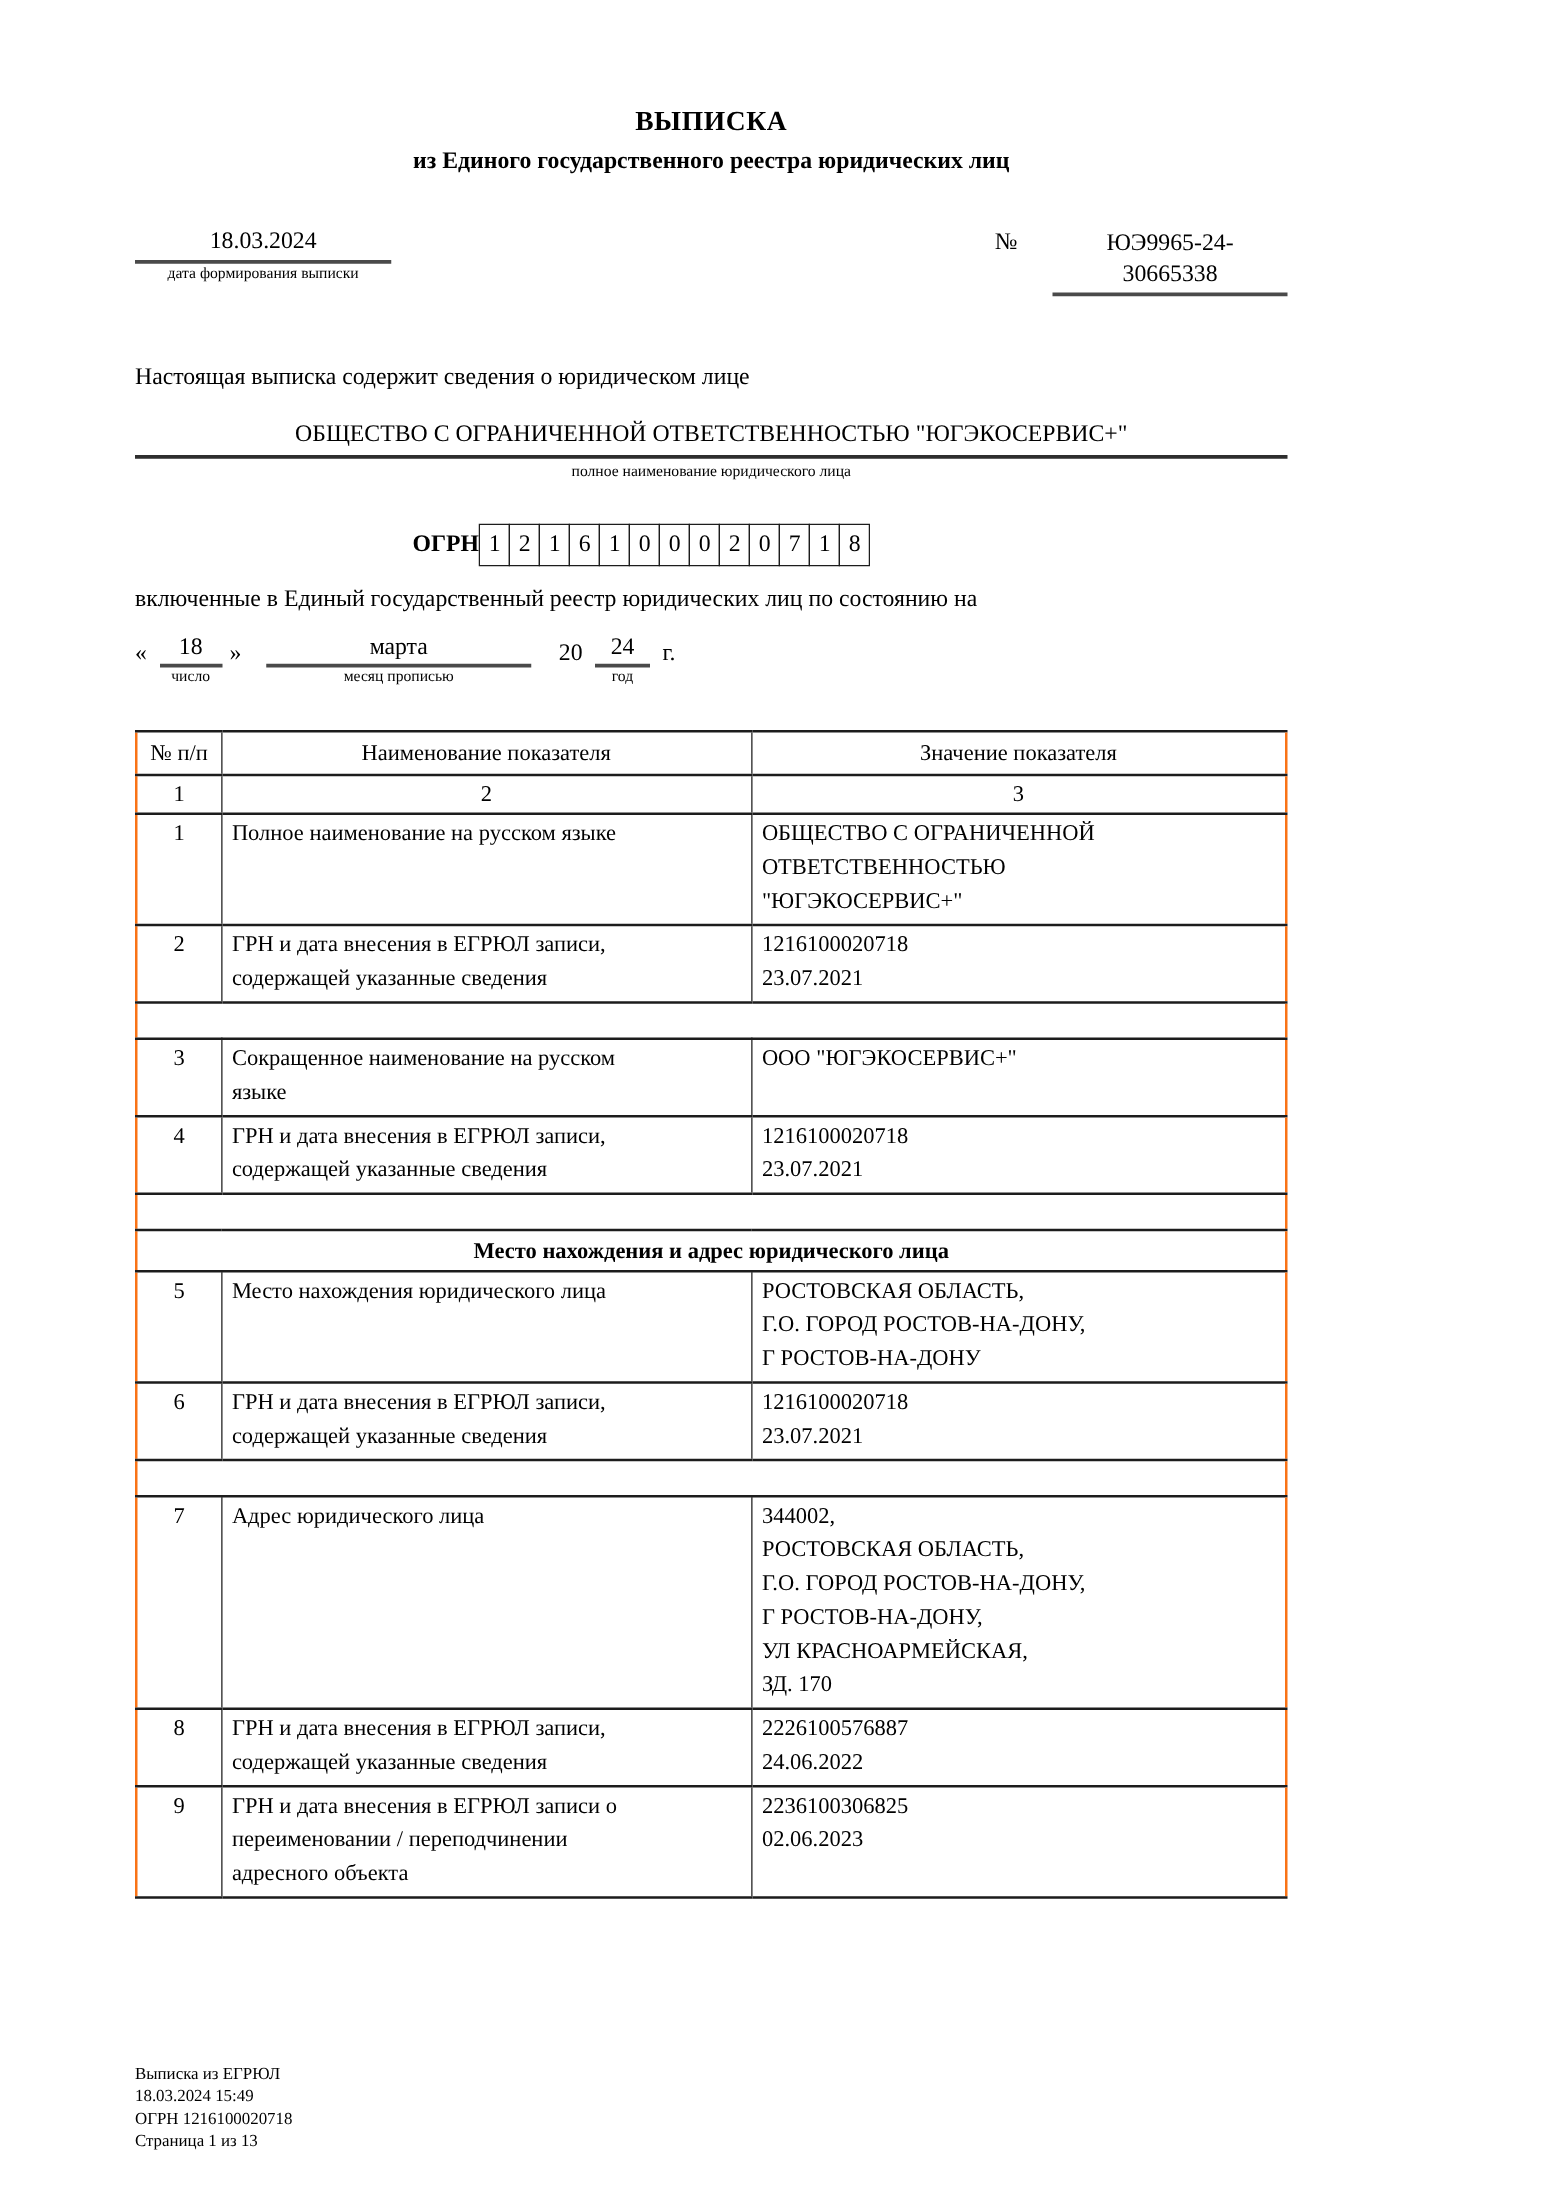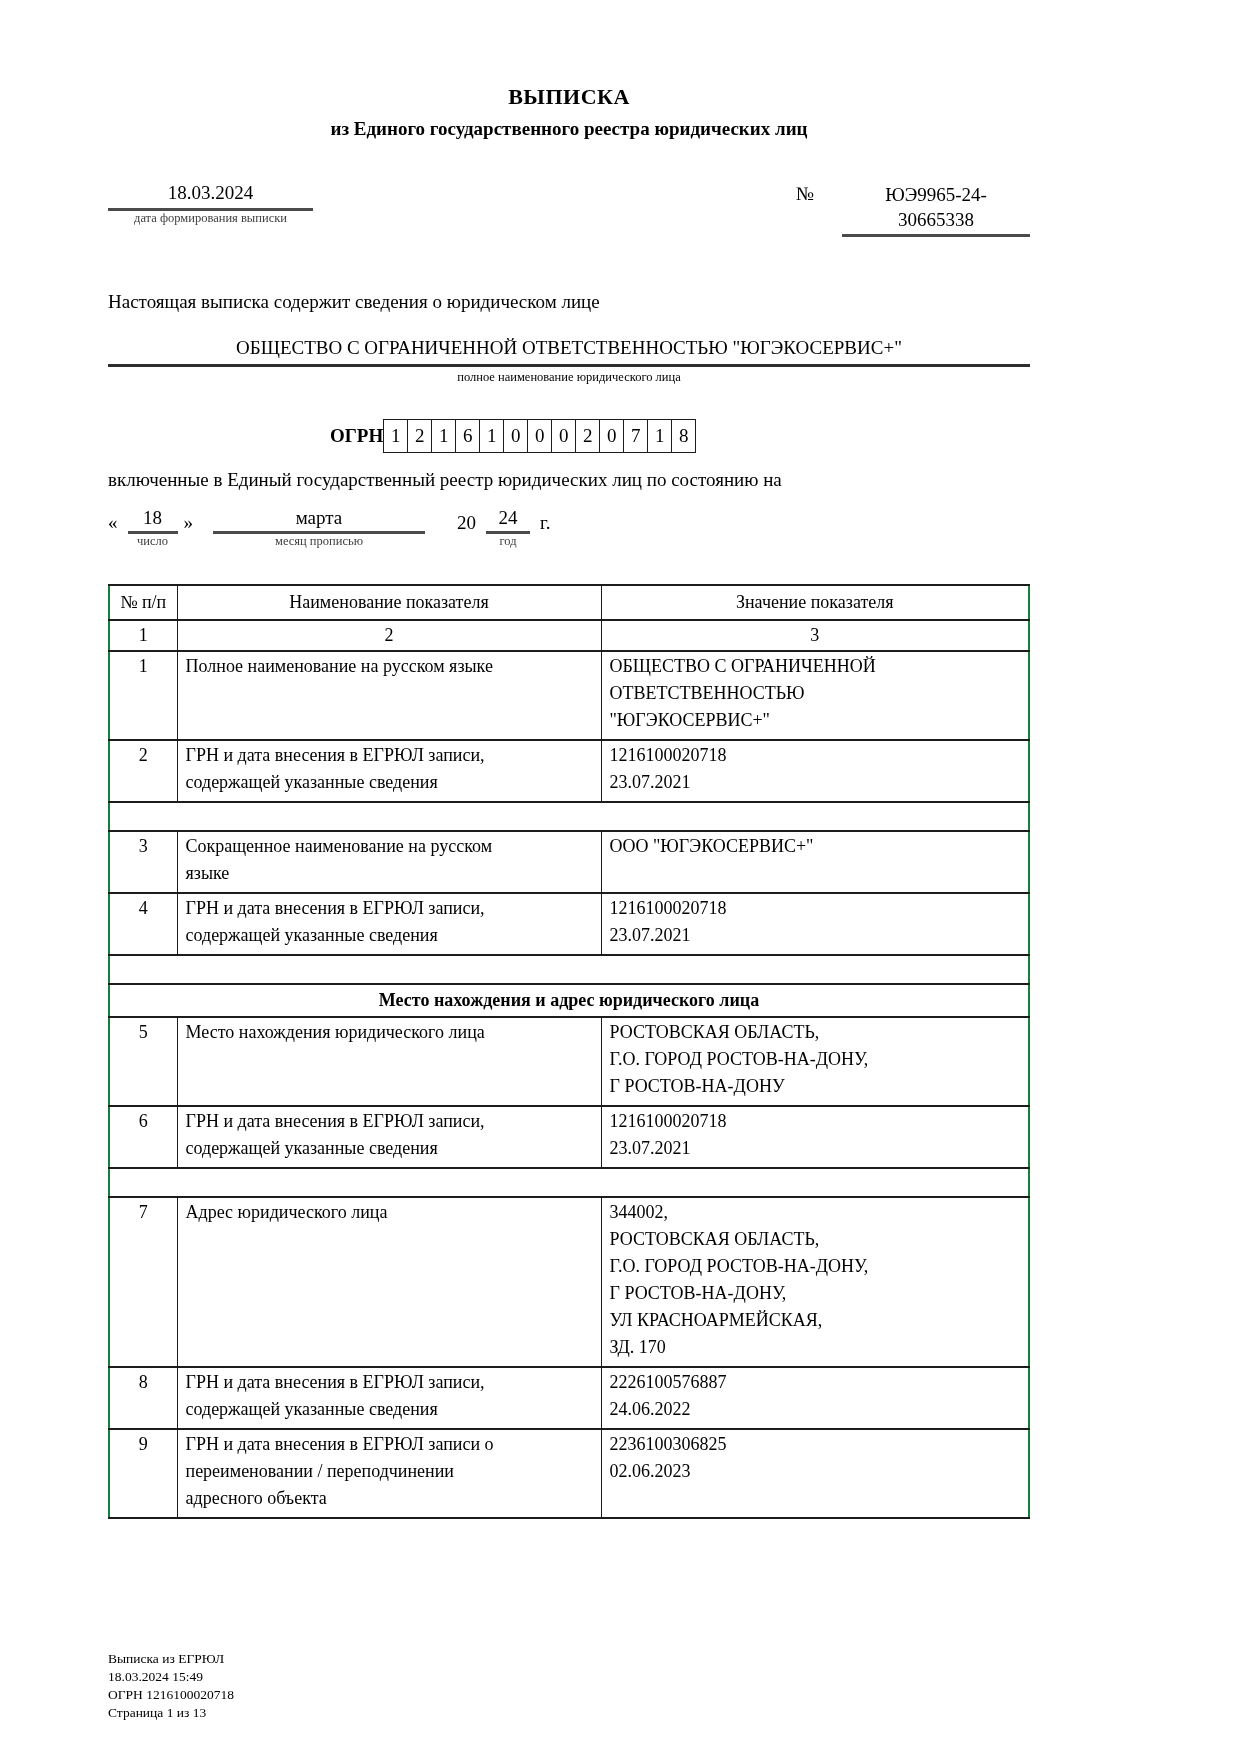--- a/index.html
+++ b/index.html
@@ -14,21 +14,21 @@
   .content { margin: 0 210px 0 108px; padding-top: 84px; }
 
   .title-block { text-align: center; }
   .doc-title { font-size: 22px; font-weight: bold; letter-spacing: 0.5px; }
   .doc-subtitle { font-size: 19px; font-weight: bold; margin-top: 8px; }
 
   .header-row { display: flex; justify-content: space-between; align-items: flex-start; margin-top: 42px; }
   .blank { display: inline-block; position: relative; border-bottom: 3px solid #4a4a4a; text-align: center; }
   .blank .cap {
     position: absolute; top: 100%; left: 50%; transform: translateX(-50%);
-    margin-top: 3px; font-size: 12.5px; white-space: nowrap; color: #404040;
+    margin-top: 3px; font-size: 12.5px; white-space: nowrap; color: #000000;
   }
   .formation-date { width: 205px; font-size: 19px; padding-bottom: 4px; }
   .doc-number-group { display: flex; align-items: flex-start; }
   .number-sign { font-size: 19px; margin-right: 28px; padding-top: 1px; }
   .doc-number { width: 188px; font-size: 19px; line-height: 25px; white-space: pre-line; padding-bottom: 2px; }
 
   .intro-line { margin-top: 54px; font-size: 19px; }
 
   .company-block { margin-top: 24px; text-align: center; border-bottom: 3px solid #2e2e2e; padding-bottom: 5px; position: relative; }
   .company-name { font-size: 19px; }
@@ -42,26 +42,26 @@
     display: flex; align-items: center; justify-content: center; font-size: 19px;
   }
   .ogrn-boxes .ogrn-box:first-child { margin-left: 0; }
 
   .included-line { margin-top: 16px; font-size: 19px; }
 
   .date-words { margin-top: 16px; font-size: 19px; display: flex; align-items: flex-end; }
   .date-words > span { margin-right: 6px; }
   .dw-day { width: 50px; padding-bottom: 2px; margin-left: 4px; }
   .dw-month { width: 212px; padding-bottom: 2px; margin-left: 14px; margin-right: 14px !important; }
-  .dw-century { margin-left: 18px; }
+  .dw-century { margin-left: 8px; }
   .dw-year { width: 44px; padding-bottom: 2px; margin-left: 4px; margin-right: 10px !important; }
 
   table.details {
     margin-top: 50px; width: 100%;
-    border-collapse: collapse; border: 2px solid #15803d;
+    border-collapse: collapse; border: 2px solid #f97316;
     font-size: 18px;
   }
   table.details th, table.details td {
     border: solid #1c1c1c; border-width: 2px 1px;
     line-height: 27px; vertical-align: top;
   }
   table.details th { font-weight: normal; text-align: center; padding: 3px 4px; }
   table.details td.cnum { text-align: center; padding: 1px 4px; }
   table.details td.num { text-align: center; padding: 1px 4px 5px; width: 68px; }
   table.details td.name { padding: 1px 8px 5px 8px; white-space: pre-line; width: 424px; }

